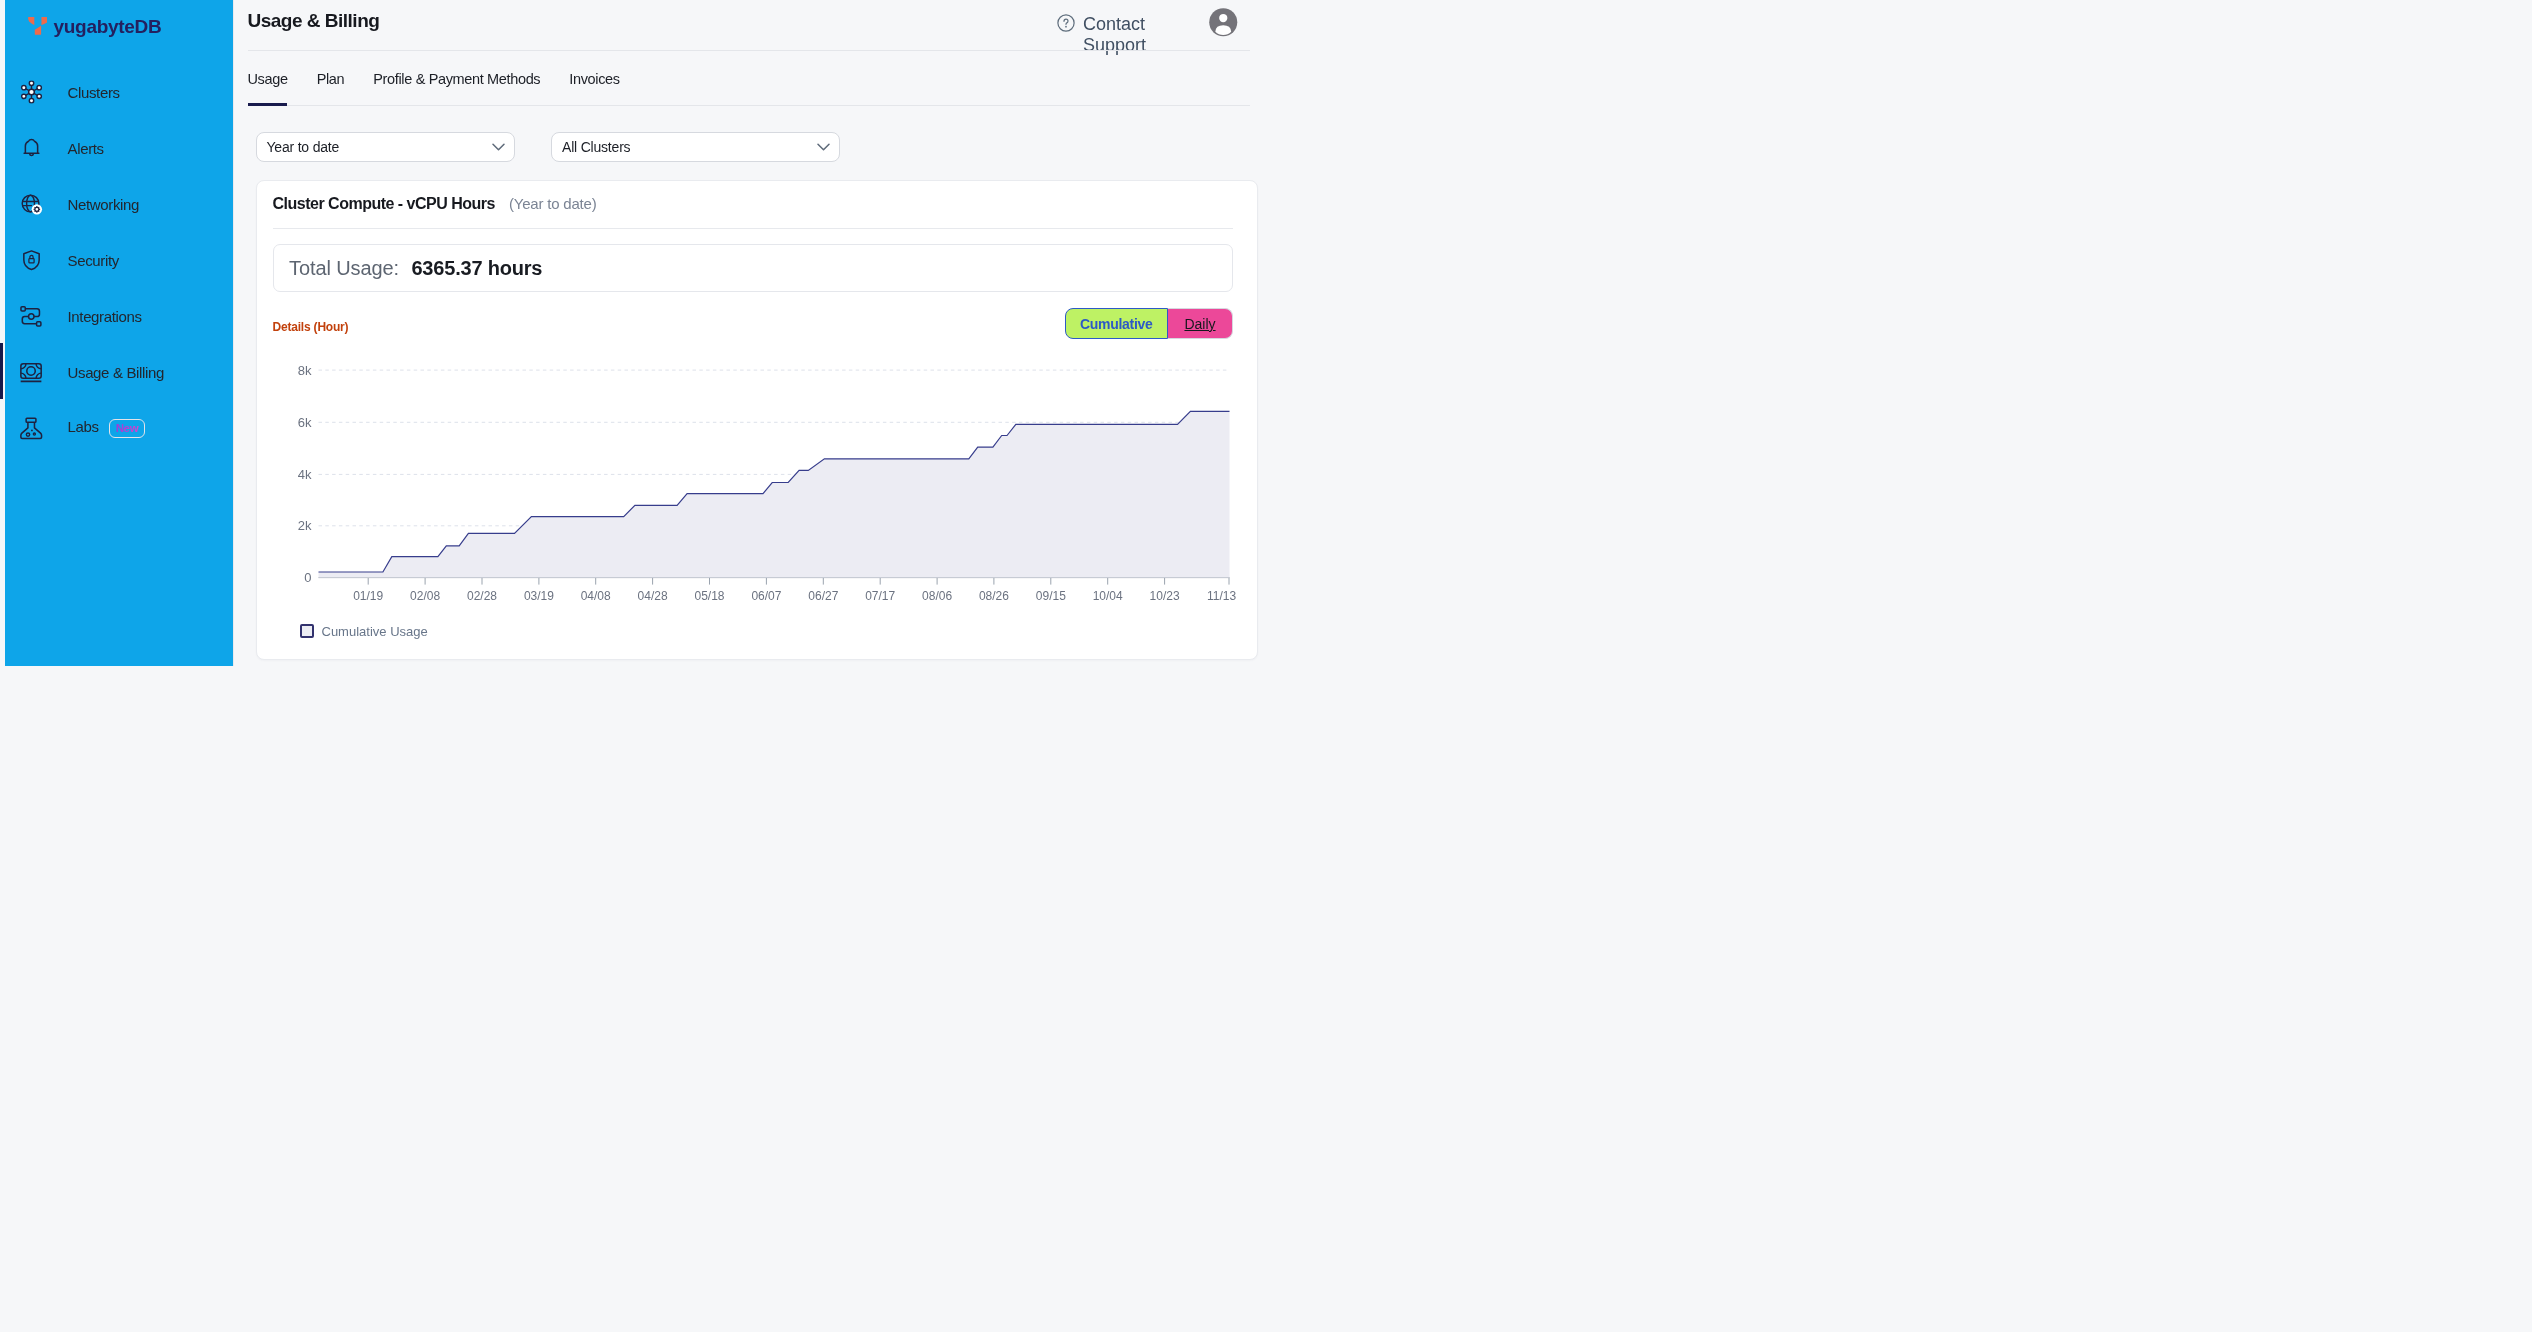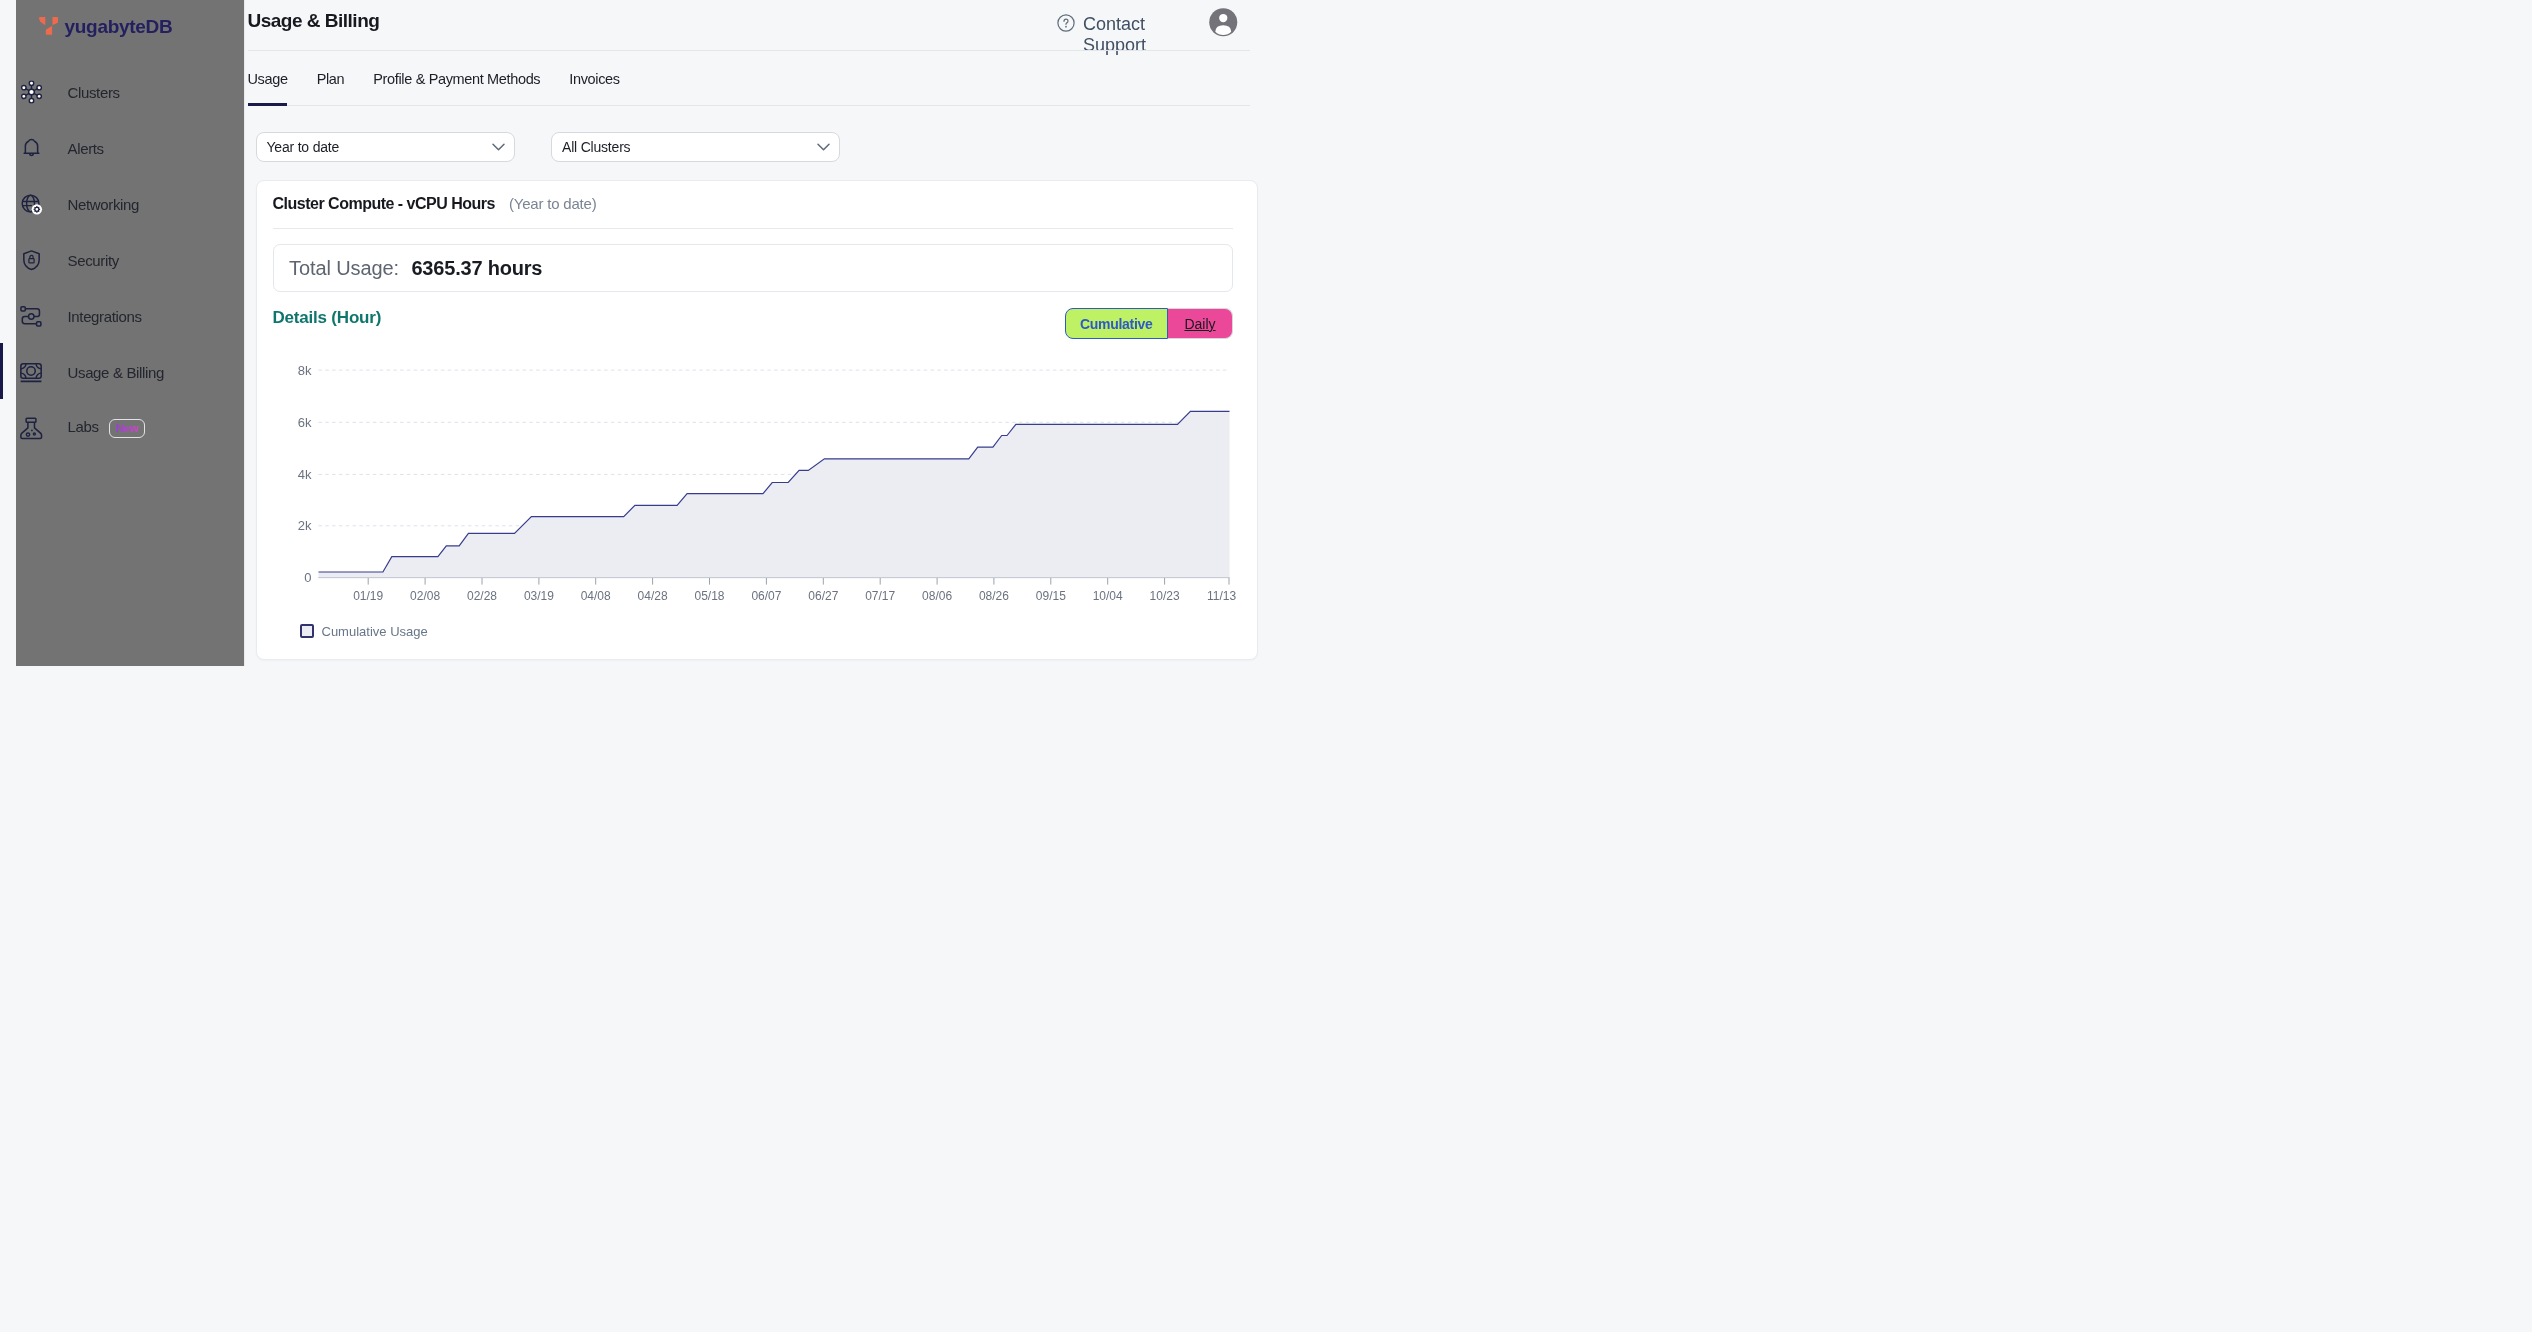--- a/index.html
+++ b/index.html
@@ -1,19 +1,19 @@
 <!DOCTYPE html>
 <html><head>
 <meta charset="utf-8">
 <style>
 * { margin:0; padding:0; box-sizing:border-box; }
 html,body { width:1266px; height:666px; font-family:"Liberation Sans", sans-serif; background:#f6f7f9; overflow:hidden; }
 
 
-#sidebar { position:absolute; left:16px; top:0; width:229px; height:666px; background:#737373; border-right:1px solid #e9eaee; }
+#sidebar { position:absolute; left:5px; top:0; width:229px; height:666px; background:#0ea5e9; border-right:1px solid #e9eaee; }
 #logo { position:absolute; left:23px; top:17px; }
 #logotext { position:absolute; left:48.5px; top:15.5px; font-size:19px; font-weight:700; color:#24205f; letter-spacing:-0.3px; }
 .nav-item { position:absolute; left:0; width:229px; height:56px; }
 .nav-icon { position:absolute; left:20px; top:50%; transform:translateY(-50%); width:23px; height:23px; }
 .nav-label { position:absolute; left:67.5px; top:50%; transform:translateY(-50%); font-size:15px; letter-spacing:-0.35px; color:#23262e; white-space:nowrap; }
 #active-bar { position:absolute; left:0; top:343.3px; width:3px; height:55.5px; background:#18184a; }
 .newbadge { display:inline-block; margin-left:10px; padding:2px 6px 3px; border:1px solid #e2e3e9; border-radius:6px; font-size:11.5px; font-weight:700;
   background:linear-gradient(90deg,#8b3bd9,#e545cb); -webkit-background-clip:text; background-clip:text; color:transparent; }
 
 
@@ -36,21 +36,21 @@
 .select svg { position:absolute; right:9px; top:50%; transform:translateY(-50%); }
 
 
 #card { position:absolute; left:255.5px; top:180.3px; width:1002px; height:479.5px; background:#ffffff; border:1px solid #e9ebef; border-radius:8px; box-shadow:0 1px 2px rgba(20,30,60,0.03); }
 #card-title { position:absolute; left:272.5px; top:194.5px; font-size:16px; font-weight:700; letter-spacing:-0.5px; color:#17191f; }
 #card-title .sub { font-weight:400; font-size:15px; color:#7b8494; letter-spacing:-0.2px; margin-left:14px; }
 #card-divider { position:absolute; left:272.5px; top:227.5px; width:960.5px; height:1px; background:#e7e9ed; }
 #totalbox { position:absolute; left:272.5px; top:244px; width:960px; height:48px; border:1px solid #e5e7ec; border-radius:7px; }
 #totalbox .in { position:absolute; left:15.5px; top:50%; transform:translateY(-50%); font-size:20px; letter-spacing:-0.1px; color:#5d6571; }
 #totalbox .in b { color:#191c22; margin-left:7px; letter-spacing:-0.2px; }
-#details-label { position:absolute; left:272.5px; top:308px; font-size:17px; font-weight:700; color:#0f766e; letter-spacing:-0.2px; }
+#details-label { position:absolute; left:272.5px; top:320px; font-size:12px; font-weight:700; color:#c2410c; letter-spacing:-0.2px; }
 #toggle { position:absolute; left:1064.5px; top:308.4px; height:31px; display:flex; }
 #tg-cum { width:103.5px; height:31px; background:#bef264; border:1.5px solid #2d5ac6; border-radius:8px 0 0 8px; color:#2d5ac6; font-weight:700; font-size:14px; letter-spacing:-0.3px; display:flex; align-items:center; justify-content:center; }
 #tg-day { width:65px; height:31px; background:#ec4899; border:1px solid #d6d8e0; border-left:none; border-radius:0 8px 8px 0; color:#16181d; font-size:14px; display:flex; align-items:center; justify-content:center;text-decoration:underline; }
 
 
 #legend { position:absolute; left:300px; top:623.5px; height:14px; }
 #legend .box { position:absolute; left:0; top:0; width:13.5px; height:14px; border:2.5px solid #32326e; border-radius:2px; background:#ecedf3; }
 #legend .lbl { position:absolute; left:21.5px; top:0.5px; font-size:13px; color:#68768a; white-space:nowrap; }
 </style>
 </head>

